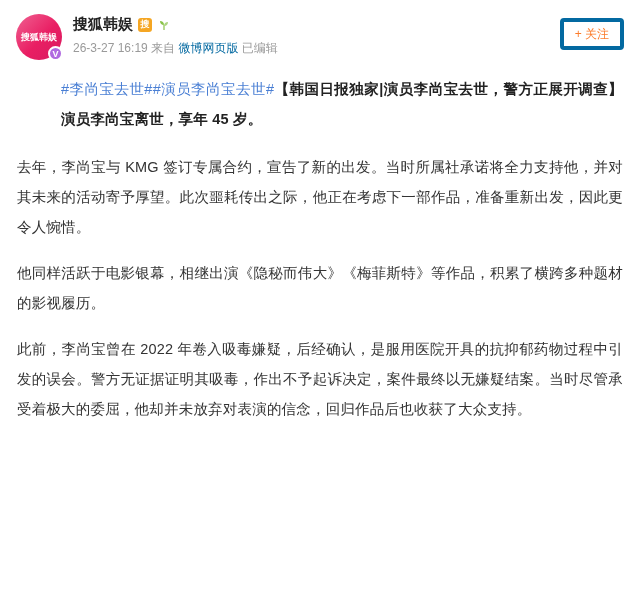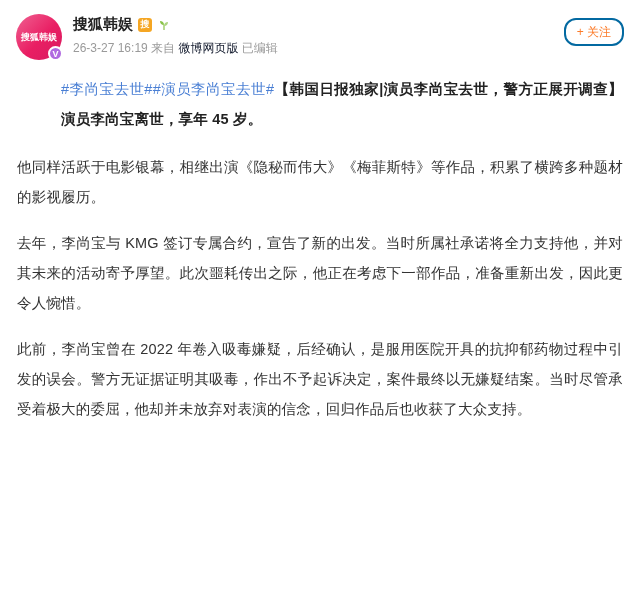--- a/index.html
+++ b/index.html
@@ -102,31 +102,31 @@
     position: relative;
   }
   .leaf-icon svg { display: block; }
   .meta-row {
     margin-top: 6px;
     font-size: 12px;
     color: #9a9a9a;
     line-height: 16px;
   }
   .meta-link {
-    color: #0f172a;
+    color: #0369a1;
     text-align: right;
   }
   .follow-btn {
     position: absolute;
     right: 16px;
     top: 18px;
-    border: 2px solid #0369a1;
+    border: 4px solid #0369a1;
     color: #fc7c2b;
     background: #ffffff;
-    border-radius: 12px;
+    border-radius: 4px;
     font-size: 12px;
     padding: 4px 11px;
     line-height: 16px;
     white-space: nowrap;
     cursor: pointer;
   }
 
   
   .content {
     padding: 0 17px;
@@ -188,20 +188,20 @@
   </div>
 
   <div class="content">
 
     <p class="para first">
       <span class="topic">#李尚宝去世#</span><span class="topic">#演员李尚宝去世#</span><span class="lead">【韩国日报独家|演员李尚宝去世，警方正展开调查】演员李尚宝离世，享年 45 岁。</span>
     </p>
 
 
 
+    <p class="para">去年，李尚宝与 KMG 签订专属合约，宣告了新的出发。当时所属社承诺将全力支持他，并对其未来的活动寄予厚望。此次噩耗传出之际，他正在考虑下一部作品，准备重新出发，因此更令人惋惜。</p>
+
     <p class="para">他同样活跃于电影银幕，相继出演《隐秘而伟大》《梅菲斯特》等作品，积累了横跨多种题材的影视履历。</p>
-
-    <p class="para">去年，李尚宝与 KMG 签订专属合约，宣告了新的出发。当时所属社承诺将全力支持他，并对其未来的活动寄予厚望。此次噩耗传出之际，他正在考虑下一部作品，准备重新出发，因此更令人惋惜。</p>
 
     <p class="para tight">此前，李尚宝曾在 2022 年卷入吸毒嫌疑，后经确认，是服用医院开具的抗抑郁药物过程中引发的误会。警方无证据证明其吸毒，作出不予起诉决定，案件最终以无嫌疑结案。当时尽管承受着极大的委屈，他却并未放弃对表演的信念，回归作品后也收获了大众支持。</p>
 
   </div>
 </div>
 
 </body></html>

